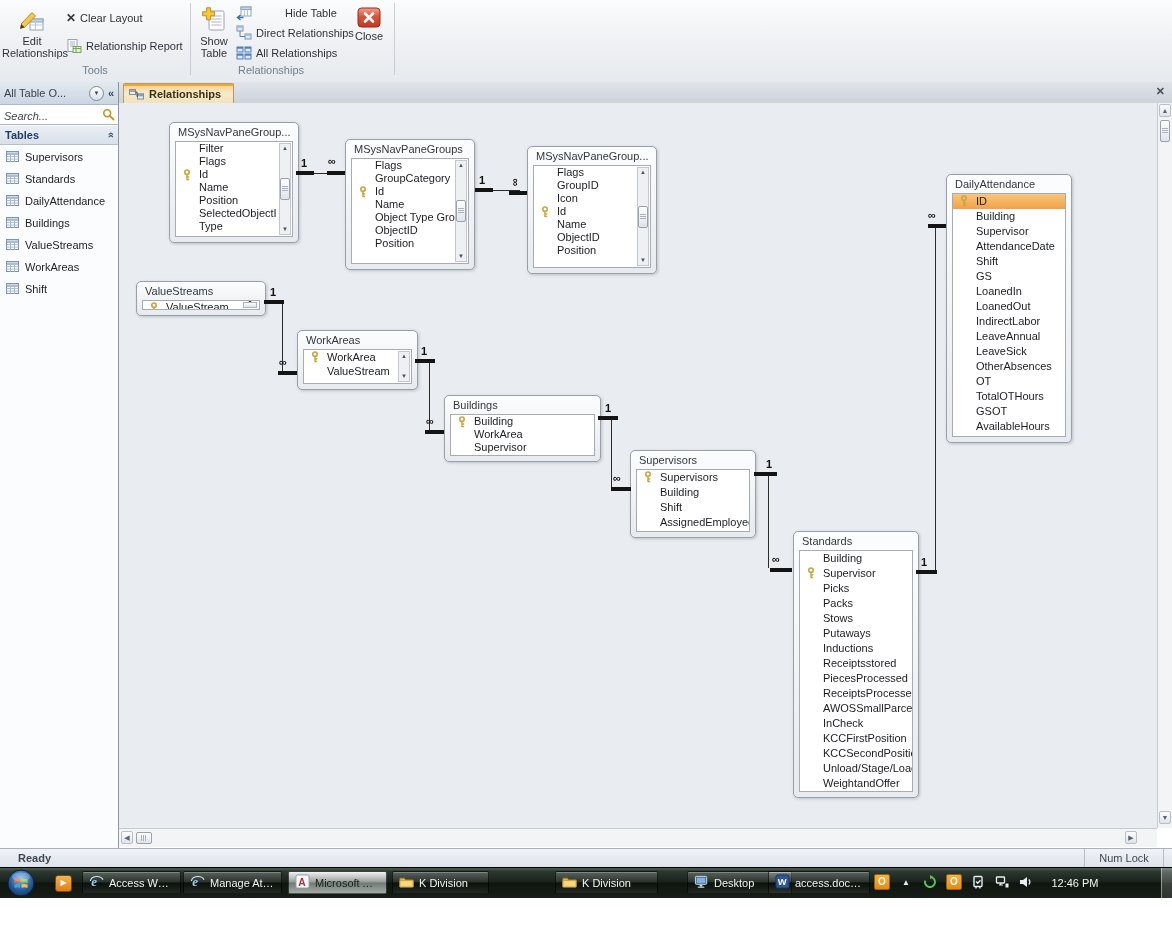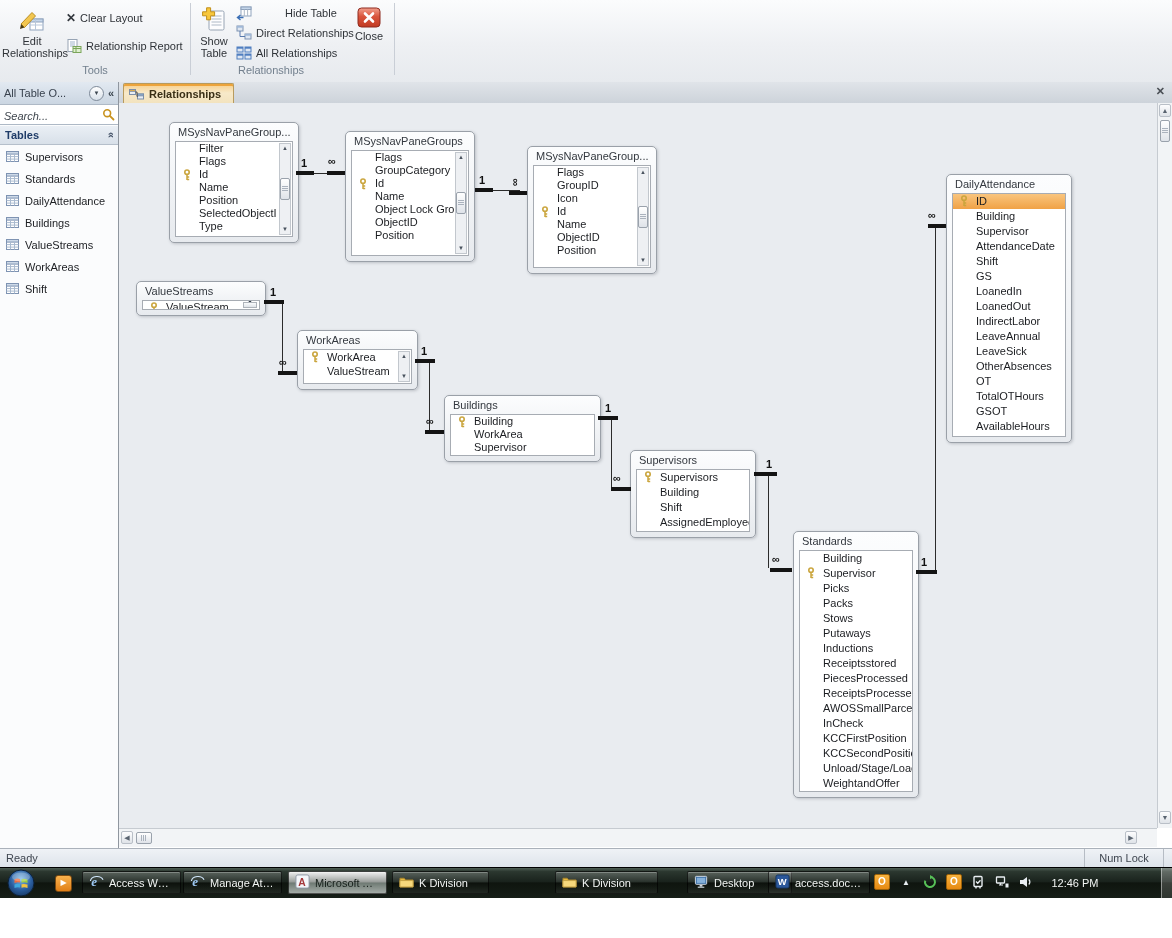--- a/index.html
+++ b/index.html
@@ -74,21 +74,21 @@
   .sbtn{position:absolute;width:12px;height:13px;background:linear-gradient(#fdfdfe,#dfe3e8);border:1px solid #b9bfc7;border-radius:2px;
         color:#5a6470;font-size:7px;text-align:center;line-height:12px;box-sizing:border-box;}
   .hthumb{position:absolute;left:17px;top:3px;width:16px;height:12px;border:1px solid #9aa2ac;border-radius:2px;
           background:linear-gradient(#ffffff,#dfe3e9);box-sizing:border-box;}
   .hthumb::after{content:"";position:absolute;top:2px;bottom:2px;left:50%;margin-left:-3px;width:5px;
                  background:repeating-linear-gradient(90deg,#aab2bd 0 1px,transparent 1px 2px);}
 
   
   .statusbar{position:absolute;left:0;top:848px;width:1172px;height:19px;line-height:18px;
              background:linear-gradient(#eff2f6,#dde3ea);border-top:1px solid #aab1ba;color:#3f4650;}
-  .statusleft{position:absolute;left:6px;}
+  .statusleft{position:absolute;left:18px;font-weight:bold;}
   .numlock{position:absolute;right:8px;width:78px;text-align:center;border-left:1px solid #b6bcc4;border-right:1px solid #b6bcc4;}
 
   
   .taskbar{position:absolute;left:0;top:867px;width:1172px;height:30px;
            background:linear-gradient(180deg,#4d5d53 0%,#2b372f 12%,#1a231d 45%,#0f150f 50%,#161e17 100%);border-top:1px solid #000;}
   .orb{position:absolute;left:7px;top:1px;}
   .ql{position:absolute;left:55px;top:7px;width:15px;height:15px;border-radius:3px;border:1px solid #7a4a12;
       background:linear-gradient(#f9b24d,#e07f17);color:#fff;font-size:8px;line-height:14px;text-align:center;}
   .tbtn{position:absolute;top:3px;height:23px;box-sizing:border-box;border:1px solid rgba(0,0,0,.65);border-radius:2px;
         background:linear-gradient(rgba(255,255,255,.22),rgba(255,255,255,.07) 48%,rgba(0,0,0,.18) 52%,rgba(255,255,255,.06));
@@ -350,31 +350,31 @@
           <div class="erow"><span class="fname">Position</span></div>
           <div class="erow"><span class="fname">SelectedObjectI</span></div>
           <div class="erow"><span class="fname">Type</span></div>
           <div class="escroll">
             <span class="sarr">▲</span>
             <div class="sthumb"></div>
             <span class="sarr">▼</span>
           </div>
         </div>
       </div>
-      <div class="entity" style="left: 226px; top: 28px; width: 130px; height: 131px;">
+      <div class="entity" style="left: 226px; top: 36px; width: 130px; height: 131px;">
         <div class="etitle">MSysNavPaneGroups</div>
         <div class="ebody" style="--rh: 13px;">
           <div class="erow"><span class="fname">Flags</span></div>
           <div class="erow"><span class="fname">GroupCategory</span></div>
           <div class="erow"><span class="keyicon"><svg width="10" height="12" viewBox="0 0 10 12">
                 <circle cx="5" cy="3.2" r="2.2" fill="none" stroke="#caa53d" stroke-width="1.6"></circle>
                 <path d="M5 5.4 V11 M5 8 h2.2 M5 10.6 h2.2" stroke="#caa53d" stroke-width="1.5" fill="none"></path>
               </svg></span><span class="fname">Id</span></div>
           <div class="erow"><span class="fname">Name</span></div>
-          <div class="erow"><span class="fname">Object Lock Gro</span></div>
+          <div class="erow"><span class="fname">Object Type Gro</span></div>
           <div class="erow"><span class="fname">ObjectID</span></div>
           <div class="erow"><span class="fname">Position</span></div>
           <div class="escroll">
             <span class="sarr">▲</span>
             <div class="sthumb"></div>
             <span class="sarr">▼</span>
           </div>
         </div>
       </div>
       <div class="entity" style="left: 408px; top: 43px; width: 130px; height: 128px;">

